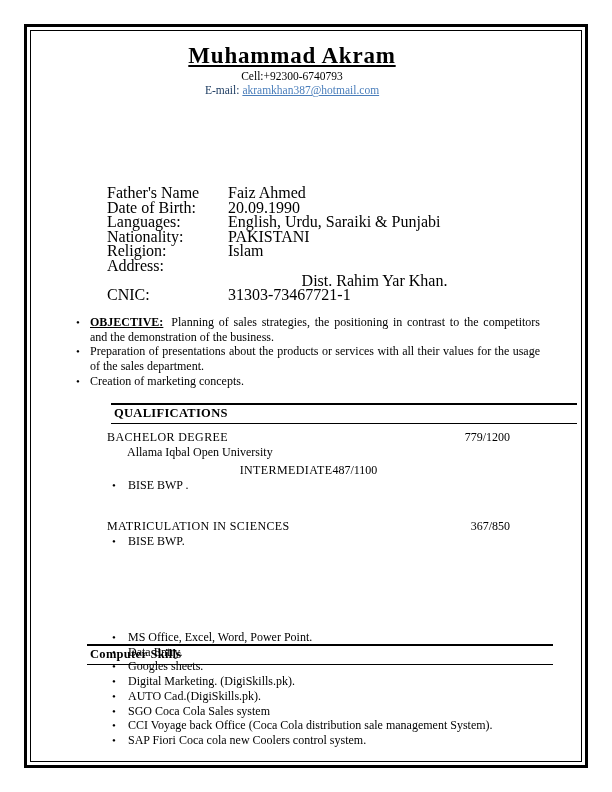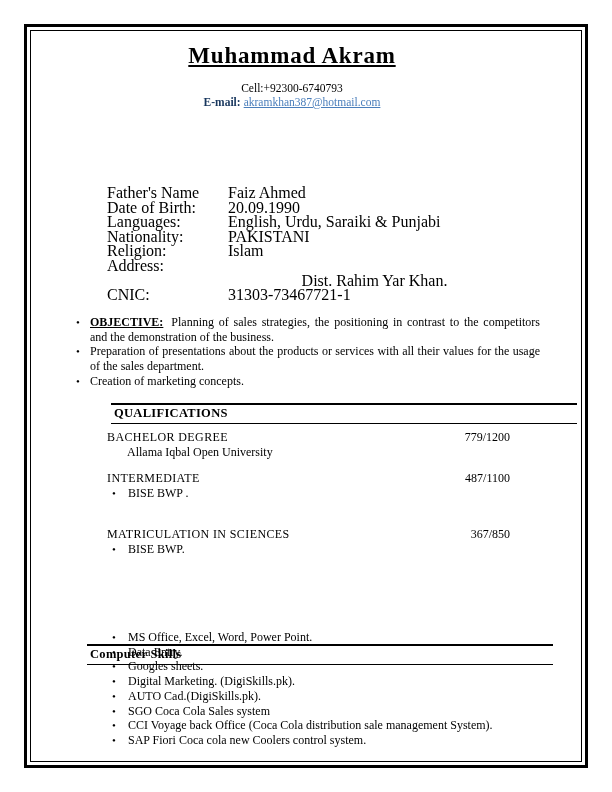--- a/index.html
+++ b/index.html
@@ -12,23 +12,23 @@
     position:absolute;left:24px;top:24px;width:564px;height:744px;
     border:3px solid #000;box-sizing:border-box;
   }
   .border-inner{
     position:absolute;left:30px;top:30px;width:552px;height:732px;
     border:1px solid #000;box-sizing:border-box;
   }
   
   .header{position:absolute;top:45px;left:87px;width:410px;text-align:center;}
   .name{font-size:23px;font-weight:bold;text-decoration:underline;letter-spacing:.8px;line-height:22px;}
-  .cell{font-size:11.5px;margin-top:15px;line-height:13px;}
+  .cell{font-size:11.5px;margin-top:3px;line-height:13px;}
   .email-line{font-size:11.5px;line-height:13px;margin-top:1px;}
-  .email-label{color:#17365d;font-weight:bold;margin-right:3px;text-align:center;}
+  .email-label{color:#17365d;font-weight:normal;margin-right:3px;text-align:center;}
   .email-link{color:#4a7ebb;text-decoration:underline;cursor:pointer;}
   
   .personal{position:absolute;top:186px;left:107px;font-size:16px;line-height:14.6px;width:420px;}
   .prow{display:flex;}
   .plabel{width:121px;flex:0 0 121px;}
   .pvalue{flex:1;}
   .prow.cont .pvalue{margin-left:-6px;text-align:center;}
   
   .objective{position:absolute;top:315px;left:75px;width:465px;font-size:12px;line-height:14.7px;}
   .obj-item{position:relative;padding-left:15px;text-align:justify;}
@@ -44,21 +44,21 @@
   .qual-heading{top:403px;margin-left:24px;}
   .skills-heading{top:644px;}
   
   .qual-body{position:absolute;top:430px;left:107px;width:403px;font-size:12px;line-height:14.7px;}
   .qrow{display:flex;justify-content:space-between;}
   .degree{letter-spacing:.4px;}
   .marks{text-align:right;}
   .qdetail{padding-left:20px;}
   .qdetail.bulleted{position:relative;padding-left:21px;}
   .qdetail.bulleted .bullet{position:absolute;left:5px;top:0;font-size:11px;}
-  .sp1{margin-top:12px;}
+  .sp1{margin-top:4px;justify-content:center;}
   .sp2{margin-top:26px;}
   
   .skills{position:absolute;top:630px;left:110px;width:443px;font-size:12px;line-height:14.7px;}
   .skill-item{position:relative;padding-left:18px;}
   .skill-item .bullet{position:absolute;left:2px;top:0;font-size:11px;}
 </style>
 </head>
 <body>
 
 <div class="border-outer"></div>

